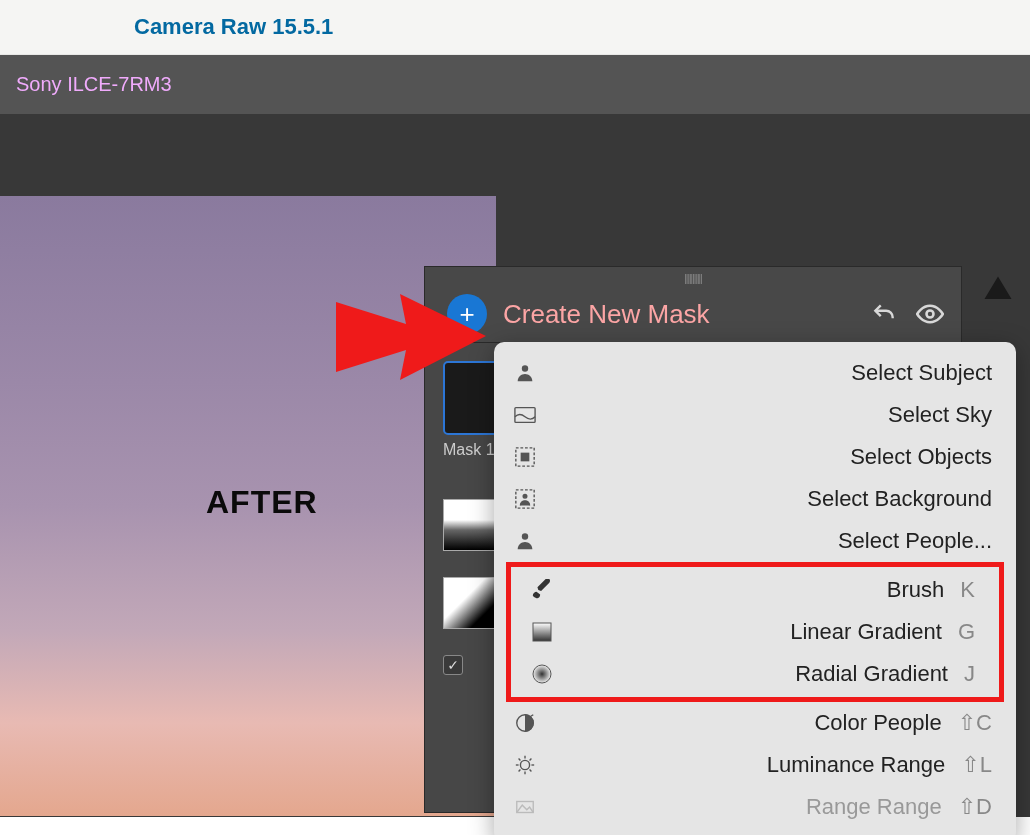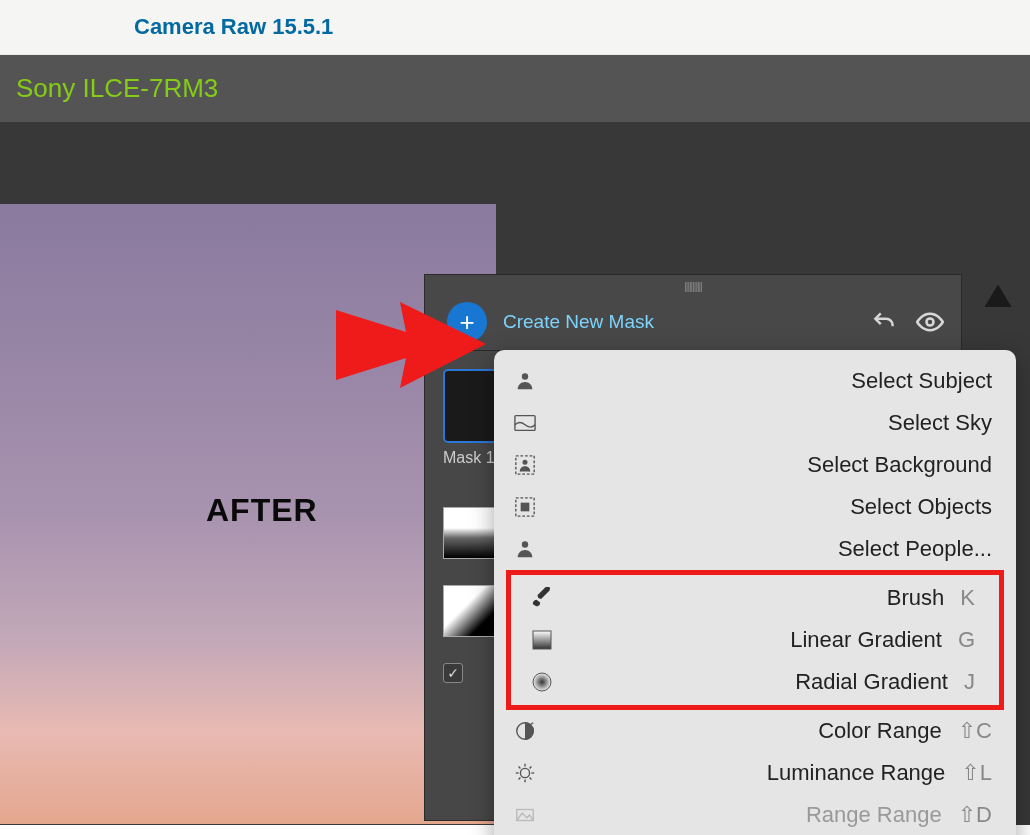--- a/index.html
+++ b/index.html
@@ -19,22 +19,22 @@
     .app-title {
       font-size: 22px;
       font-weight: 700;
       color: #0369a1;
     }
     .camera-info-bar {
       background: #545454;
       padding: 18px 0 18px 16px;
     }
     .camera-info {
-      font-size: 26px;
-      color: #84cc16;
+      font-size: 20px;
+      color: #f0abfc;
     }
     .main-area {
       background: #383838;
       height: 703px;
       position: relative;
     }
     .image-preview {
       position: absolute;
       left: 0;
       top: 82px;
@@ -80,22 +80,22 @@
       background: #1977d4;
       display: flex;
       align-items: center;
       justify-content: center;
       color: #fff;
       font-size: 26px;
       font-weight: 300;
       flex-shrink: 0;
     }
     .new-mask-label {
-      color: #7dd3fc;
-      font-size: 19px;
+      color: #fca5a5;
+      font-size: 26px;
       flex: 1;
     }
     .undo-icon, .eye-icon {
       color: #d8d8d8;
       width: 30px;
       height: 30px;
       display: flex;
       align-items: center;
       justify-content: center;
     }
@@ -278,34 +278,34 @@
             <rect x="1" y="1" width="22" height="16" rx="1"></rect>
             <path d="M1 11 Q6 6 12 11 T23 11" fill="none"></path>
           </svg>
       </span>
       <span class="label">Select Sky</span>
     </div>
     <div class="menu-item">
       <span class="icon-slot">
         <svg width="22" height="22" viewBox="0 0 24 24" fill="none" stroke="#555" stroke-width="1.5">
             <rect x="2" y="2" width="20" height="20" stroke-dasharray="3,2"></rect>
+            <rect x="8" y="8" width="8" height="8" fill="#555"></rect>
+          </svg>
+      </span>
+      <span class="label">Select Objects</span>
+    </div>
+    <div class="menu-item">
+      <span class="icon-slot">
+        <svg width="22" height="22" viewBox="0 0 24 24" fill="none" stroke="#555" stroke-width="1.5">
+            <rect x="2" y="2" width="20" height="20" stroke-dasharray="3,2"></rect>
             <circle cx="12" cy="9" r="2" fill="#555"></circle>
             <path d="M7 19c0-3 2.5-5 5-5s5 2 5 5" fill="#555"></path>
           </svg>
       </span>
       <span class="label">Select Background</span>
-    </div>
-    <div class="menu-item">
-      <span class="icon-slot">
-        <svg width="22" height="22" viewBox="0 0 24 24" fill="none" stroke="#555" stroke-width="1.5">
-            <rect x="2" y="2" width="20" height="20" stroke-dasharray="3,2"></rect>
-            <rect x="8" y="8" width="8" height="8" fill="#555"></rect>
-          </svg>
-      </span>
-      <span class="label">Select Objects</span>
     </div>
     <div class="menu-item">
       <span class="icon-slot">
         <svg width="22" height="22" viewBox="0 0 24 24" fill="#555">
             <circle cx="12" cy="7" r="3.5"></circle>
             <path d="M4 21c0-5 4-8 8-8s8 3 8 8"></path>
           </svg>
       </span>
       <span class="label">Select People...</span>
     </div>
@@ -353,21 +353,21 @@
     </div>
 
     <div class="menu-item">
       <span class="icon-slot">
         <svg width="22" height="22" viewBox="0 0 24 24" fill="none" stroke="#555" stroke-width="1.5">
             <circle cx="12" cy="12" r="9"></circle>
             <path d="M12 3a9 9 0 0 1 0 18" fill="#555"></path>
             <path d="M16 6l5-3"></path>
           </svg>
       </span>
-      <span class="label">Color Range</span>
+      <span class="label">Color People</span>
       <span class="shortcut">⇧C</span>
     </div>
     <div class="menu-item">
       <span class="icon-slot">
         <svg width="22" height="22" viewBox="0 0 24 24" fill="none" stroke="#555" stroke-width="1.5">
             <circle cx="12" cy="12" r="5"></circle>
             <line x1="12" y1="2" x2="12" y2="5"></line>
             <line x1="12" y1="19" x2="12" y2="22"></line>
             <line x1="2" y1="12" x2="5" y2="12"></line>
             <line x1="19" y1="12" x2="22" y2="12"></line>

